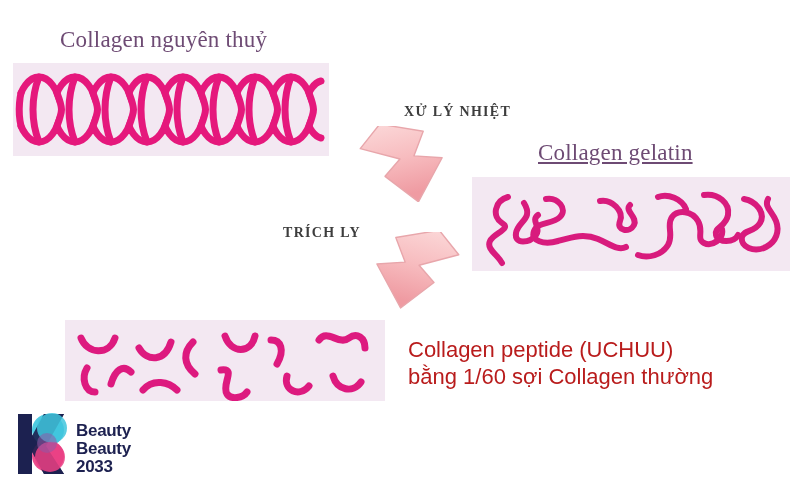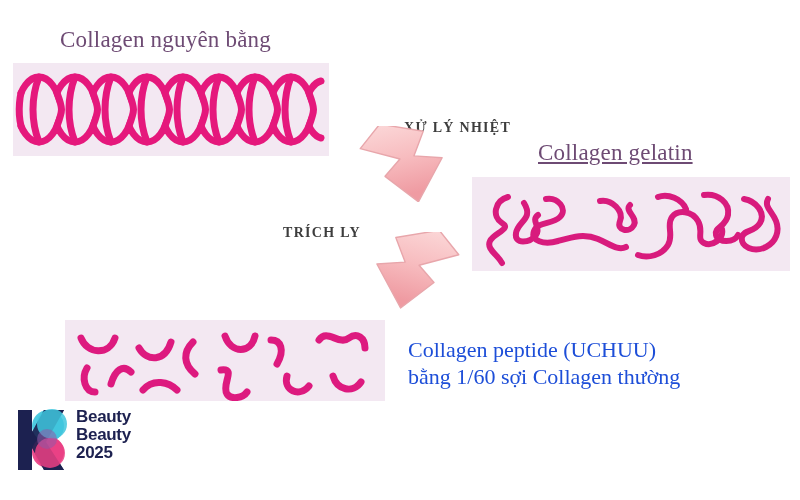--- a/index.html
+++ b/index.html
@@ -43,73 +43,73 @@
     letter-spacing: 0.2px;
     white-space: nowrap;
   }
   #label-collagen { left: 60px;  top: 27px; }
   #label-gelatin  { left: 538px; top: 140px; text-decoration: underline; }
 
   #label-peptide {
     position: absolute;
     left: 408px;
     top: 336px;
-    color: #1d4ed8;
-    font-family: Liberation Serif, serif;
+    color: #b91c1c;
+    font-family: Liberation Sans, sans-serif;
     font-size: 22px;
     line-height: 27px;
     white-space: nowrap;
   }
   #label-peptide .pl { display: block; }
 
   .step-label {
     position: absolute;
     color: #3d3d3d;
     font-family: "Liberation Serif", "DejaVu Serif", serif;
     font-size: 14px;
     font-weight: bold;
     letter-spacing: 1.3px;
     white-space: nowrap;
   }
-  #label-heat    { left: 404px; top: 120px; }
+  #label-heat    { left: 404px; top: 104px; }
   #label-extract { left: 283px; top: 225px; }
 
   
   .arrow { position: absolute; }
   #arrow-heat    { left: 352px; top: 126px; width: 104px; height: 76px; }
   #arrow-extract { left: 365px; top: 232px; width: 102px; height: 78px; }
 
   
   #logo {
     position: absolute;
     left: 14px;
     top: 408px;
     width: 152px;
     height: 68px;
     display: flex;
-    align-items: flex-start;
+    align-items: flex-end;
   }
   #logo-mark { width: 54px; height: 64px; flex: 0 0 auto; }
   #logo-text {
     margin-left: 8px;
     color: #1d2150;
     font-family: "Liberation Sans", "DejaVu Sans", sans-serif;
     font-weight: bold;
     font-size: 17px;
     line-height: 18px;
     letter-spacing: -0.3px;
   }
   #logo-text span { display: block; }
 </style>
 </head>
 <body>
 
 <div id="stage">
 
-  <div class="title-label" id="label-collagen">Collagen nguyên bằng</div>
+  <div class="title-label" id="label-collagen">Collagen nguyên thuỷ</div>
 
   <div class="panel" id="panel-collagen">
     <svg viewBox="0 0 316 93" preserveAspectRatio="none" aria-hidden="true">
       <g fill="none" stroke="#e5187c" stroke-width="7" stroke-linecap="round">
 
         <path d="M8,30 C8,30 14,14 26,14 C38,14 44,30 44,30
                  C44,30 50,14 62,14 C74,14 80,30 80,30
                  C80,30 86,14 98,14 C110,14 116,30 116,30
                  C116,30 122,14 134,14 C146,14 152,30 152,30
                  C152,30 158,14 170,14 C182,14 188,30 188,30
@@ -238,17 +238,17 @@
         <circle cx="34" cy="44" r="16" fill="#ea3f84" opacity="0.92"></circle>
         <path d="M18,2 L4,2 L4,62 L18,62 L18,40 L30,62 L50,62 L32,34 L50,2 L30,2 L18,24 Z" fill="#1d2150" opacity="0.9"></path>
         <circle cx="38" cy="16" r="15" fill="#3fc6dd" opacity="0.85"></circle>
         <circle cx="36" cy="45" r="15" fill="#ea3f84" opacity="0.85"></circle>
         <circle cx="33" cy="31" r="10" fill="#8f5aa8" opacity="0.55"></circle>
       </svg>
     </div>
     <div id="logo-text">
       <span>Beauty</span>
       <span>Beauty</span>
-      <span>2025</span>
+      <span>2033</span>
     </div>
   </div>
 
 </div>
 
 </body></html>

